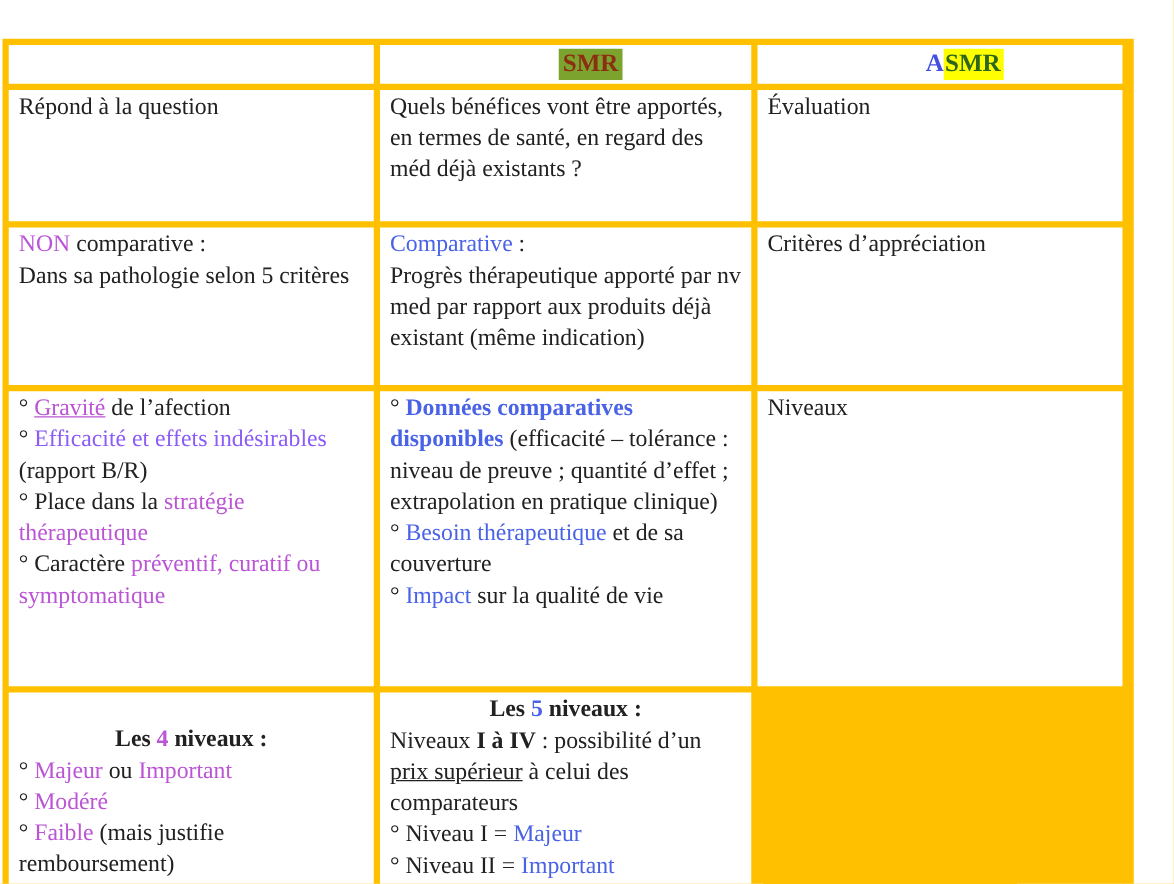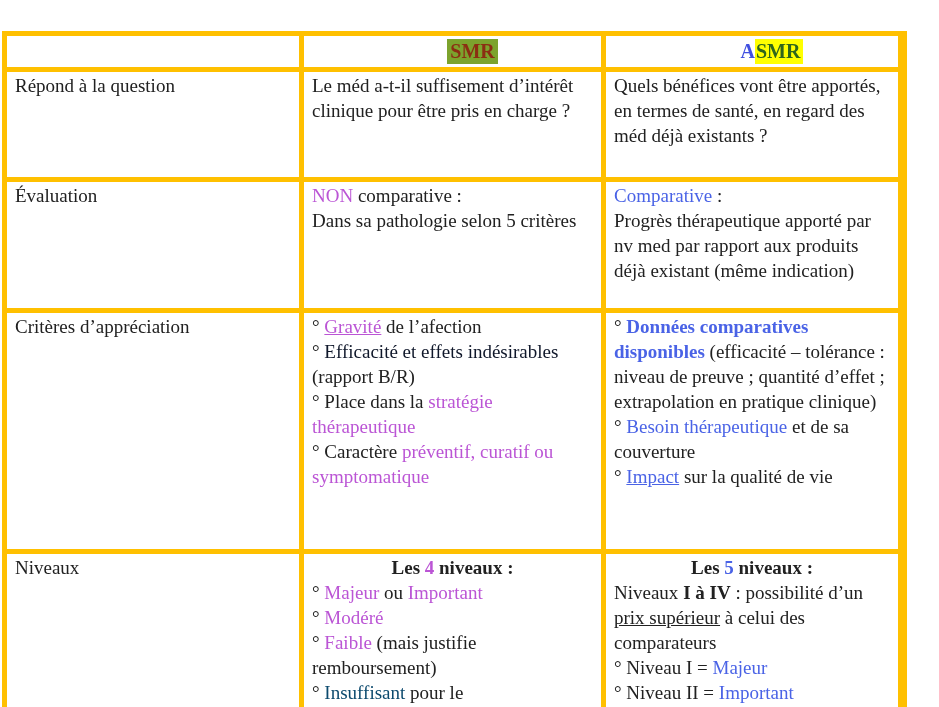--- a/index.html
+++ b/index.html
@@ -53,52 +53,49 @@
   <div class="cell head center">
     <span class="hl-smr">SMR</span>
   </div>
   <div class="cell head center">
     <span class="asmr-a">A</span>
       <span class="hl-asmr">SMR</span>
   </div>
 
   <div class="cell">Répond à la question</div>
   <div class="cell">
-      <div class="para"><span>Le méd a-t-il suffisement d’intérêt clinique pour être pris en charge ?</span></div>
-    </div>
-  <div class="cell">
       <div class="para"><span>Quels bénéfices vont être apportés, en termes de santé, en regard des méd déjà existants ?</span></div>
     </div>
 
   <div class="cell">Évaluation</div>
   <div class="cell">
       <div class="para"><span style="color: rgb(187, 85, 213);">NON</span><span> comparative :</span></div>
       <div class="para"><span>Dans sa pathologie selon 5 critères</span></div>
     </div>
   <div class="cell">
       <div class="para"><span style="color: rgb(74, 99, 230);">Comparative</span><span> :</span></div>
       <div class="para"><span>Progrès thérapeutique apporté par nv med par rapport aux produits déjà existant (même indication)</span></div>
     </div>
 
   <div class="cell">Critères d’appréciation</div>
   <div class="cell">
       <div class="para"><span>° </span><span style="color: rgb(187, 85, 213); text-decoration: underline;">Gravité</span><span> de l’afection</span></div>
-      <div class="para"><span>° </span><span style="color: #0f172a;">Efficacité et effets indésirables</span><span> (rapport B/R)</span></div>
+      <div class="para"><span>° </span><span style="color: #8b5cf6;">Efficacité et effets indésirables</span><span> (rapport B/R)</span></div>
       <div class="para"><span>° Place dans la </span><span style="color: rgb(187, 85, 213);">stratégie thérapeutique</span></div>
       <div class="para"><span>° Caractère </span><span style="color: rgb(187, 85, 213);">préventif, curatif ou symptomatique</span></div>
     </div>
   <div class="cell">
       <div class="para"><span>° </span><span style="color: rgb(74, 99, 230); font-weight: bold;">Données comparatives disponibles</span><span> (efficacité – tolérance : niveau de preuve ; quantité d’effet ; extrapolation en pratique clinique)</span></div>
       <div class="para"><span>° </span><span style="color: rgb(74, 99, 230);">Besoin thérapeutique</span><span> et de sa couverture</span></div>
-      <div class="para"><span>° </span><span style="color: rgb(74, 99, 230); text-decoration: underline;">Impact</span><span> sur la qualité de vie</span></div>
+      <div class="para"><span>° </span><span style="color: rgb(74, 99, 230);">Impact</span><span> sur la qualité de vie</span></div>
     </div>
 
   <div class="cell">Niveaux</div>
   <div class="cell">
-      <div class="para" style="text-align: center;"><span style="font-weight: bold;">Les </span><span style="color: rgb(187, 85, 213); font-weight: bold;">4</span><span style="font-weight: bold;"> niveaux :</span></div>
+      <div class="para" style="text-align: center; margin-top: 24px;"><span style="font-weight: bold;">Les </span><span style="color: rgb(187, 85, 213); font-weight: bold;">4</span><span style="font-weight: bold;"> niveaux :</span></div>
       <div class="para"><span>° </span><span style="color: rgb(187, 85, 213);">Majeur</span><span> ou </span><span style="color: rgb(187, 85, 213);">Important</span></div>
       <div class="para"><span>° </span><span style="color: rgb(187, 85, 213);">Modéré</span></div>
       <div class="para"><span>° </span><span style="color: rgb(187, 85, 213);">Faible</span><span> (mais justifie remboursement)</span></div>
       <div class="para"><span>° </span><span style="color: #0c4a6e;">Insuffisant</span><span> pour le</span></div>
     </div>
   <div class="cell">
       <div class="para" style="text-align: center;"><span style="font-weight: bold;">Les </span><span style="color: rgb(74, 99, 230); font-weight: bold;">5</span><span style="font-weight: bold;"> niveaux :</span></div>
       <div class="para"><span>Niveaux </span><span style="font-weight: bold;">I à IV</span><span> : possibilité d’un </span><span style="text-decoration: underline;">prix supérieur</span><span> à celui des comparateurs</span></div>
       <div class="para"><span>° Niveau I = </span><span style="color: rgb(74, 99, 230);">Majeur</span></div>
       <div class="para"><span>° Niveau II = </span><span style="color: rgb(74, 99, 230);">Important</span></div>

